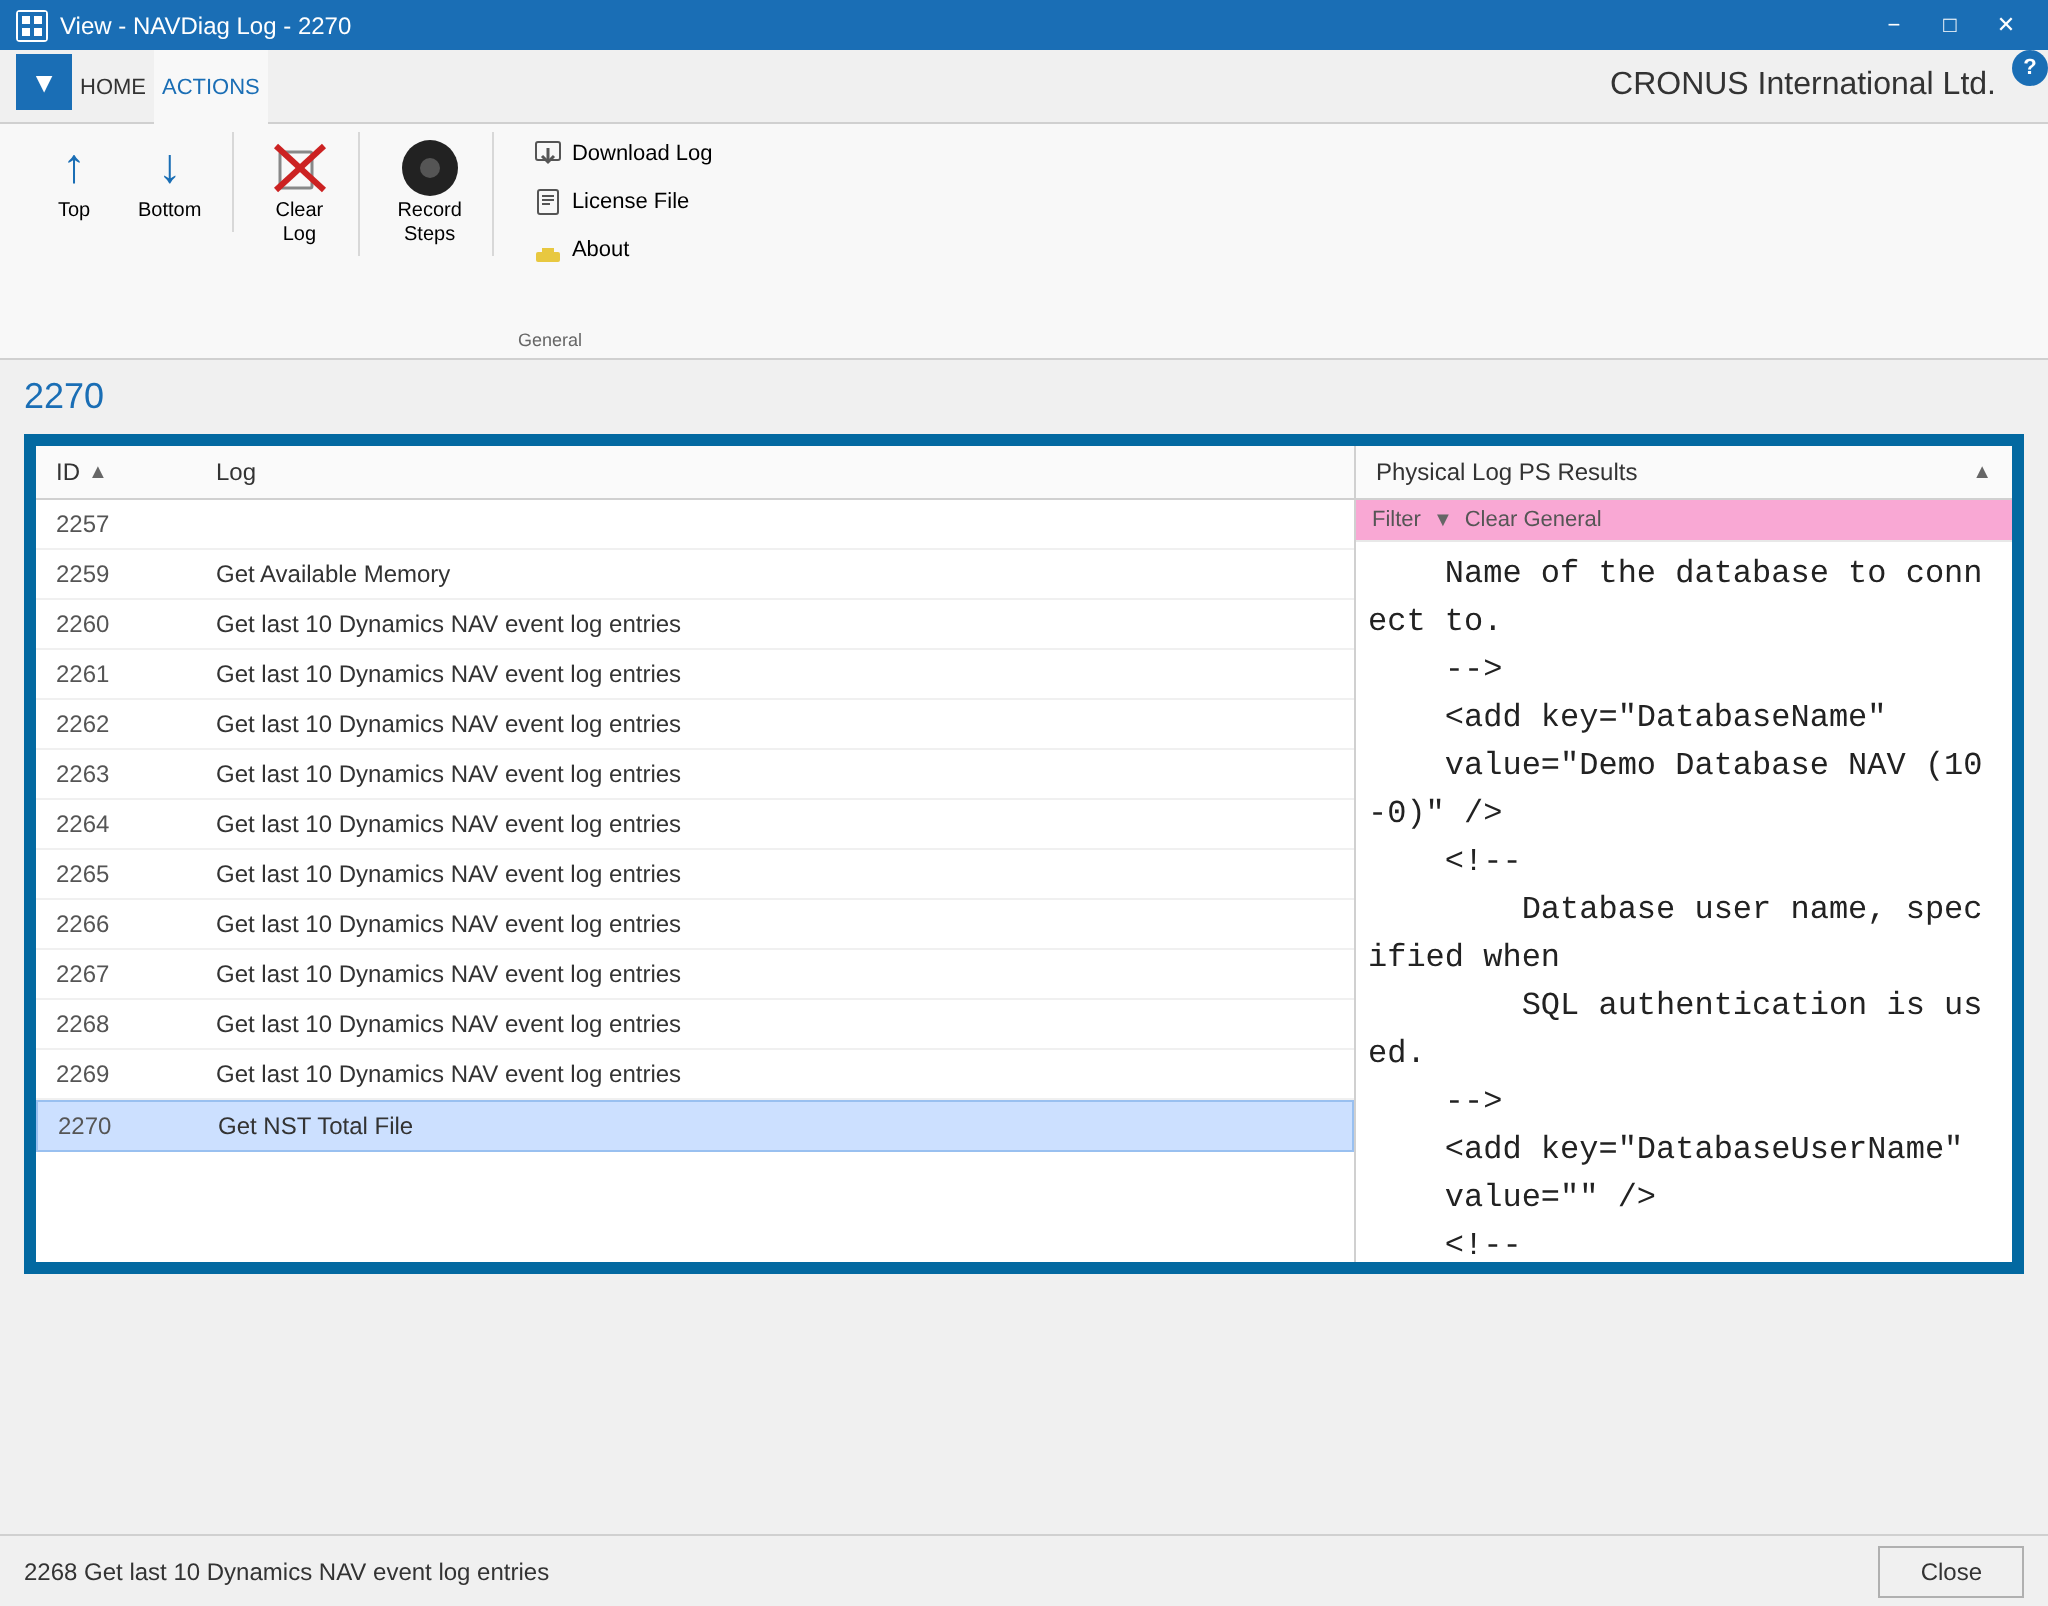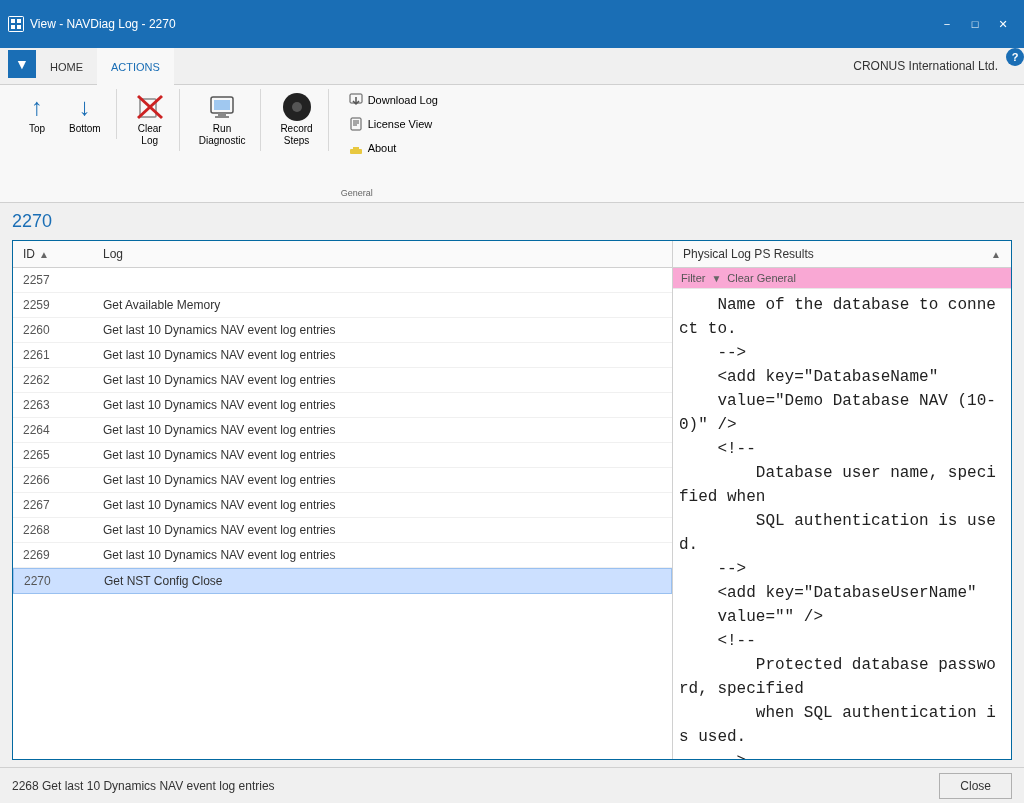--- a/index.html
+++ b/index.html
@@ -2,21 +2,21 @@
 <html><head>
   <meta charset="utf-8">
   <style>
     * { box-sizing: border-box; margin: 0; padding: 0; }
     body { font-family: 'Segoe UI', Arial, sans-serif; font-size: 12px; background: #f0f0f0; width: 1024px; height: 803px; overflow: hidden; }
 
     
     .title-bar {
       background: #1a6eb5;
       color: white;
-      height: 48px;
+      height: 25px;
       display: flex;
       align-items: center;
       padding: 0 8px;
       user-select: none;
     }
     .title-bar-icon {
       width: 16px; height: 16px;
       margin-right: 6px;
       background: #fff;
       border-radius: 2px;
@@ -36,21 +36,21 @@
       background: #f8f8f8;
       border-bottom: 1px solid #d0d0d0;
     }
     .ribbon-tabs {
       display: flex;
       background: #f0f0f0;
       border-bottom: 1px solid #d0d0d0;
       padding-left: 4px;
     }
     .ribbon-tab-btn {
-      padding: 4px 14px;
+      padding: 4px 4px;
       font-size: 11px;
       border: none;
       background: transparent;
       cursor: pointer;
       color: #333;
       border-top: 2px solid transparent;
     }
     .ribbon-tab-btn.active {
       background: #f8f8f8;
       border-bottom: 2px solid #f8f8f8;
@@ -152,22 +152,22 @@
       font-size: 18px;
       color: #1a6eb5;
       margin-bottom: 8px;
       font-weight: normal;
     }
 
     
     .main-panel {
       display: flex;
       width: 100%;
-      height: 520px;
-      border: 1px solid #0369a1;
+      height: 420px;
+      border: 6px solid #0369a1;
       background: white;
     }
 
     
     .log-list-panel {
       flex: 0 0 660px;
       display: flex;
       flex-direction: column;
       border-right: 1px solid #d0d0d0;
       overflow: hidden;
@@ -309,21 +309,21 @@
   </div>
 </div>
 
 <div class="ribbon">
 
   <div class="ribbon-tabs">
     <button class="ribbon-nav-btn">▼</button>
     <button class="ribbon-tab-btn">HOME</button>
     <button class="ribbon-tab-btn active">ACTIONS</button>
     <div style="flex:1"></div>
-    <span style="font-size:12px;color:#333;padding:4px 8px;line-height:28px;">CRONUS International Ltd.</span>
+    <span style="font-size:16px;color:#333;padding:4px 8px;line-height:28px;">CRONUS International Ltd.</span>
     <button class="ribbon-help-btn">?</button>
   </div>
 
   <div class="ribbon-content">
 
     <div class="ribbon-group">
       <div class="ribbon-group-content">
         <button class="ribbon-btn">
           <div class="ribbon-btn-icon">
             <span style="color:#1a6eb5;font-size:24px;font-weight:bold;">↑</span>
@@ -347,35 +347,20 @@
               <rect x="4" y="6" width="16" height="18" fill="none" stroke="#888" stroke-width="1.5" rx="1"></rect>
               <line x1="2" y1="3" x2="26" y2="25" stroke="#cc2222" stroke-width="3"></line>
               <line x1="26" y1="3" x2="2" y2="25" stroke="#cc2222" stroke-width="3"></line>
             </svg>
           </div>
           <span class="ribbon-btn-label">Clear<br>Log</span>
         </button>
       </div>
     </div>
 
-    <div class="ribbon-group">
-      <div class="ribbon-group-content">
-        <button class="ribbon-btn">
-          <div class="ribbon-btn-icon">
-            <svg width="28" height="28" viewBox="0 0 28 28">
-              <rect x="3" y="4" width="22" height="16" rx="2" fill="none" stroke="#555" stroke-width="1.5"></rect>
-              <rect x="6" y="7" width="16" height="10" fill="#a0c8f0"></rect>
-              <rect x="10" y="20" width="8" height="3" fill="#888"></rect>
-              <rect x="7" y="23" width="14" height="2" fill="#888"></rect>
-            </svg>
-          </div>
-          <span class="ribbon-btn-label">Run<br>Diagnostic</span>
-        </button>
-      </div>
-    </div>
 
     <div class="ribbon-group">
       <div class="ribbon-group-content">
         <button class="ribbon-btn">
           <div class="ribbon-btn-icon">
             <div style="width:28px;height:28px;background:#222;border-radius:50%;display:flex;align-items:center;justify-content:center;">
               <div style="width:10px;height:10px;background:#555;border-radius:50%;"></div>
             </div>
           </div>
           <span class="ribbon-btn-label">Record<br>Steps</span>
@@ -400,21 +385,21 @@
         <button class="ribbon-btn-small">
           <div class="ribbon-btn-small-row">
             <div class="ribbon-btn-small-icon">
               <svg width="14" height="14" viewBox="0 0 14 14">
                 <rect x="2" y="1" width="10" height="12" rx="1" fill="none" stroke="#555" stroke-width="1"></rect>
                 <line x1="4" y1="4" x2="10" y2="4" stroke="#555" stroke-width="1"></line>
                 <line x1="4" y1="6" x2="10" y2="6" stroke="#555" stroke-width="1"></line>
                 <line x1="4" y1="8" x2="8" y2="8" stroke="#555" stroke-width="1"></line>
               </svg>
             </div>
-            <span>License View</span>
+            <span>License File</span>
           </div>
         </button>
         <button class="ribbon-btn-small">
           <div class="ribbon-btn-small-row">
             <div class="ribbon-btn-small-icon">
               <svg width="14" height="14" viewBox="0 0 14 14">
                 <rect x="1" y="8" width="12" height="5" rx="1" fill="#e8c840"></rect>
                 <rect x="4" y="6" width="6" height="3" fill="#e8c840"></rect>
               </svg>
             </div>
@@ -485,21 +470,21 @@
             <div class="log-row">
               <span class="col-id">2268</span>
               <span class="col-log">Get last 10 Dynamics NAV event log entries</span>
             </div>
             <div class="log-row">
               <span class="col-id">2269</span>
               <span class="col-log">Get last 10 Dynamics NAV event log entries</span>
             </div>
             <div class="log-row selected">
               <span class="col-id">2270</span>
-              <span class="col-log">Get NST Config Close</span>
+              <span class="col-log">Get NST Total File</span>
             </div>
           </div>
       </div>
     </div>
 
     <div class="ps-panel">
       <div class="ps-header">
         <span>Physical Log PS Results</span>
         <span class="collapse-icon">▲</span>
       </div>

